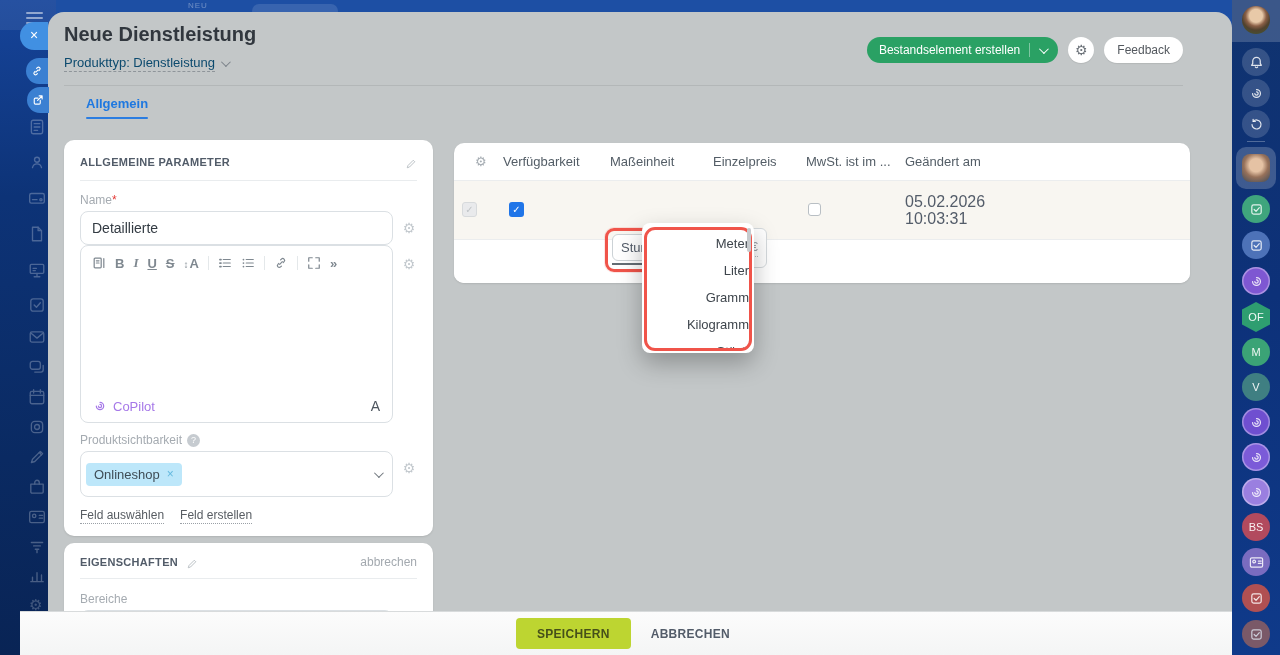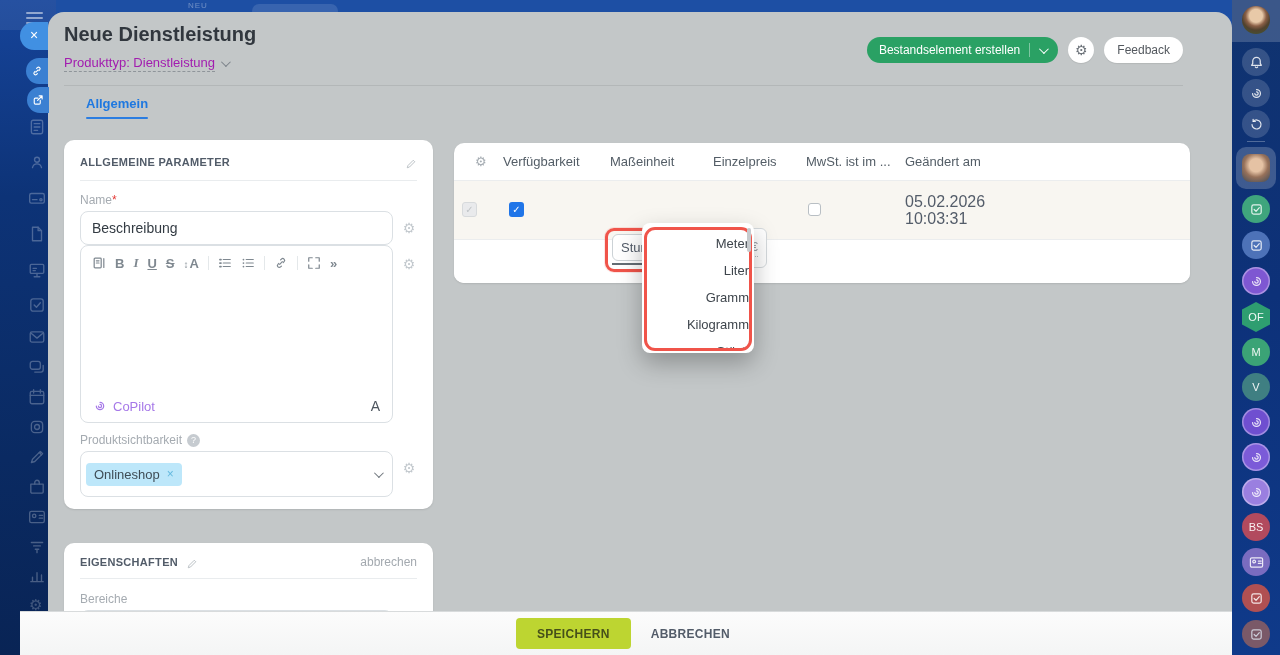--- a/index.html
+++ b/index.html
@@ -37,21 +37,21 @@
     clip-path:polygon(50% 0,100% 25%,100% 75%,50% 100%,0 75%,0 25%);}
   .ring{box-shadow:inset 0 0 0 1.5px rgba(255,255,255,.35);}
 
   
   .mid{position:absolute;left:56px;right:48px;top:0;bottom:0;background:#1d4fa4;z-index:10;}
   .ghost-nav{position:absolute;left:132px;top:1px;color:rgba(255,255,255,.35);font-size:8px;letter-spacing:1px;}
   .ghost-search{position:absolute;left:196px;top:4px;width:86px;height:14px;border-radius:7px;background:rgba(255,255,255,.12);}
   .modal{position:absolute;left:-8px;right:0;top:12px;bottom:0;background:#c3c7c8;
     border-radius:16px 16px 0 0;}
   .page-title{position:absolute;left:16px;top:11px;font-size:20px;font-weight:600;color:#31373e;}
-  .subtitle{position:absolute;left:16px;top:43px;font-size:13px;color:#a21caf;display:flex;align-items:center;gap:6px;}
+  .subtitle{position:absolute;left:16px;top:43px;font-size:13px;color:#0c4a6e;display:flex;align-items:center;gap:6px;}
   .subtitle span{border-bottom:1px dashed #8f959a;padding-bottom:1px;}
   .hdr-divider{position:absolute;left:16px;right:49px;top:73px;height:1px;background:#b3b7b8;}
   .tab{position:absolute;left:38px;top:84px;font-size:13px;font-weight:bold;color:#1e78e0;}
   .tab::after{content:"";display:block;height:2px;background:#2b7de1;border-radius:1px;margin-top:6px;}
 
   .hdr-actions{position:absolute;right:49px;top:25px;display:flex;align-items:center;gap:10px;}
   .btn-green{height:26px;border-radius:16px;background:#2aa164;color:#fff;font-size:12px;
     display:flex;align-items:center;padding:0 12px;gap:9px;}
   .btn-green .sep{width:1px;height:14px;background:rgba(255,255,255,.4);}
   .btn-circle{width:26px;height:26px;border-radius:50%;background:#fff;display:flex;align-items:center;justify-content:center;
@@ -268,21 +268,21 @@
         <span class="pencil"><svg viewBox="0 0 16 16">
               <path d="M3 13l1-3 7-7 2 2-7 7-3 1z"></path>
             </svg></span>
       </div>
       <hr>
       <div class="f-label" style="margin-top:0">
         <span>Name</span><span class="req">*</span>
       </div>
       <div class="f-row">
         <div class="input">
-            <span>Beschreibung</span>
+            <span>Detaillierte</span>
           </div>
         <div class="gear-small">⚙</div>
       </div>
 
       <div class="f-row">
         <div class="editor">
           <div class="toolbar">
             <svg viewBox="0 0 16 16">
                 <rect x="2.5" y="2.5" width="8" height="11" rx="1"></rect>
                 <path d="M5 5.5h3M5 8h3M13.5 3v10"></path>
@@ -338,20 +338,24 @@
         <div class="select">
           <span class="tag">
             <span>Onlineshop</span>
             <span class="tag-x"></span>
           </span>
           <i class="chv chv-down" style="color:#6f767d;margin-left:auto"></i>
         </div>
         <div class="gear-small">⚙</div>
       </div>
 
+      <div class="field-links">
+        <span class="dotted-link">Feld auswählen</span>
+        <span class="dotted-link">Feld erstellen</span>
+      </div>
     </div>
 
     <div class="card card2">
       <div class="sec-title-row">
         <span class="sec-title">EIGENSCHAFTEN</span>
         <span class="pencil"><svg viewBox="0 0 16 16">
               <path d="M3 13l1-3 7-7 2 2-7 7-3 1z"></path>
             </svg></span>
         <span class="cancel-link">abbrechen</span>
       </div>

